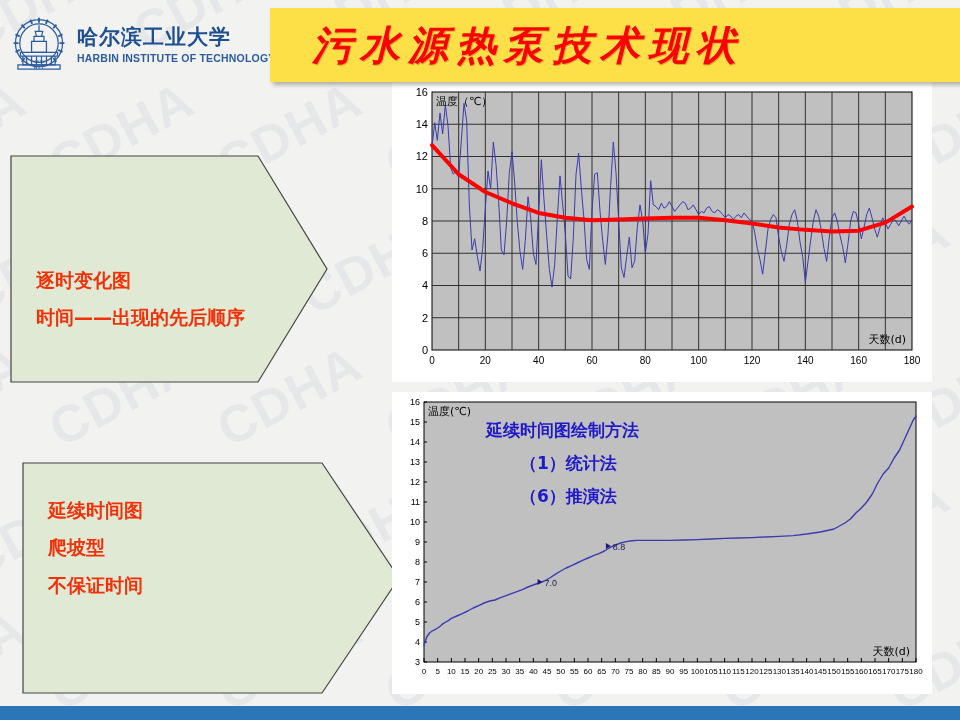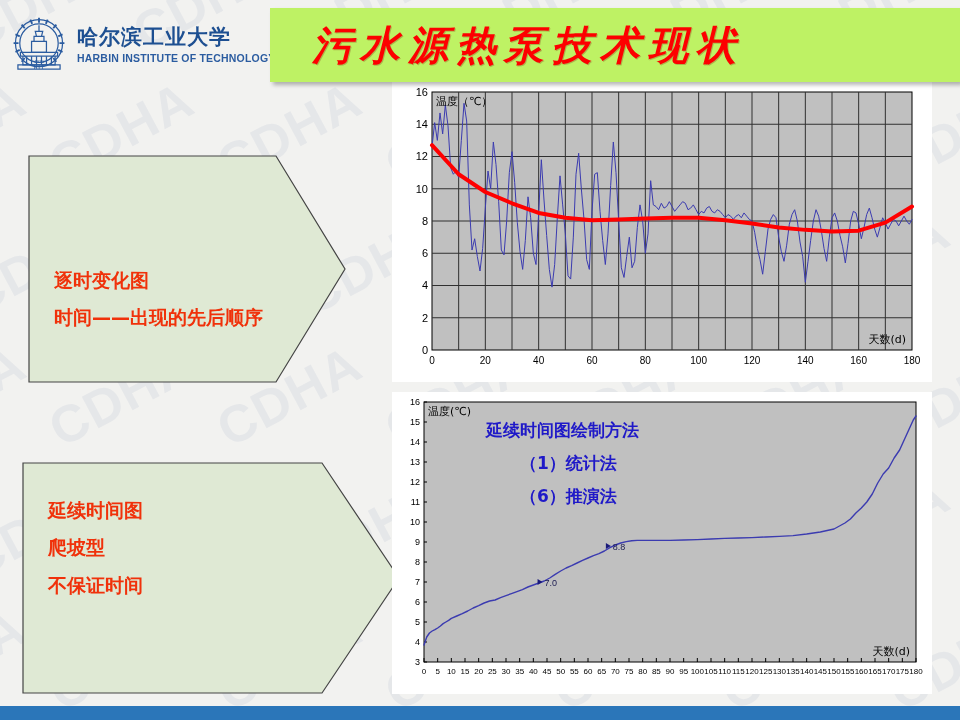--- a/index.html
+++ b/index.html
@@ -21,38 +21,38 @@
   #header{position:absolute;left:0;top:8px;width:831px;height:78px;z-index:3;}
   #logo-block{position:absolute;left:8px;top:6px;display:flex;align-items:center;gap:7px;}
   #logo-mark{width:62px;height:62px;flex:0 0 62px;}
   #logo-text{display:flex;flex-direction:column;justify-content:center;}
   #logo-cn{font-size:21px;color:#1d4f91;font-weight:bold;font-family:"DejaVu Sans",sans-serif;
            letter-spacing:1px;line-height:1.1;white-space:nowrap;}
   #logo-en{font-size:10.5px;color:#2b5ca0;font-weight:bold;letter-spacing:.2px;
            font-family:"Liberation Sans",sans-serif;white-space:nowrap;margin-top:2px;}
   #title-banner{
     position:absolute;left:270px;top:0;width:690px;height:74px;
-    background:#bef264;box-shadow:3px 3px 4px rgba(0,0,0,.28);
+    background:#fde047;box-shadow:3px 3px 4px rgba(0,0,0,.28);
   }
   #title-text{
     position:absolute;left:42px;top:6px;color:#fd0000;font-size:40px;font-weight:bold;
     font-family:"DejaVu Sans",sans-serif;font-style:italic;letter-spacing:8px;
     line-height:62px;text-shadow:1px 1px 0 rgba(120,0,0,.25);white-space:nowrap;
   }
 
   
   .callout{position:absolute;z-index:2;}
   .callout svg{position:absolute;left:0;top:0;}
   .callout .lines{position:absolute;left:26px;top:0;display:flex;flex-direction:column;
                   justify-content:center;height:100%;}
   .callout .lines div{
     color:#f0310a;font-size:19px;font-weight:bold;line-height:1.95;
     font-family:"DejaVu Sans",sans-serif;white-space:nowrap;
   }
-  #callout-1{left:28px;top:155px;width:318px;height:288px;}
+  #callout-1{left:10px;top:155px;width:318px;height:288px;}
   #callout-2{left:22px;top:462px;width:378px;height:172px;}
   #callout-2 .lines div{font-size:19px;}
 
   
   .chart-panel{position:absolute;background:#ffffff;z-index:2;}
   #chart-top{left:392px;top:82px;width:540px;height:300px;}
   #chart-bottom{left:392px;top:392px;width:540px;height:302px;}
   .chart-panel svg{display:block;}
 
   

